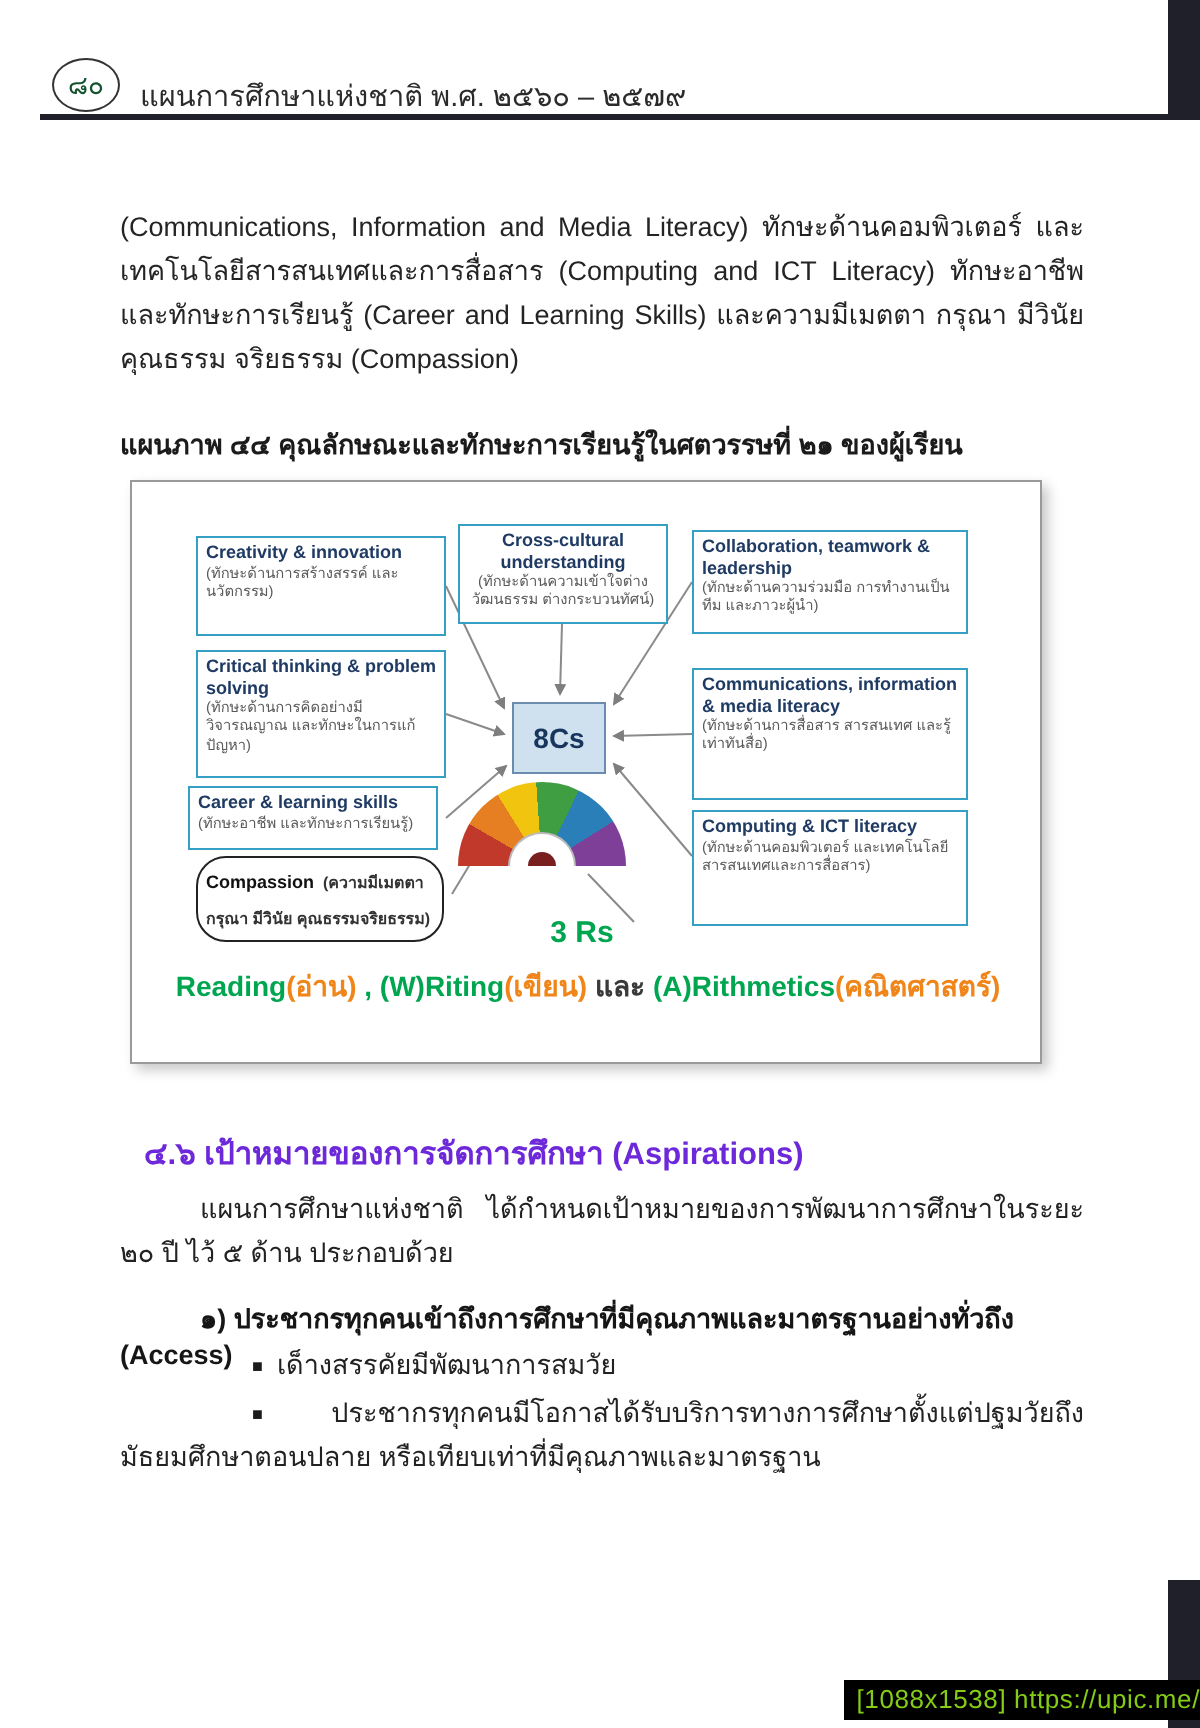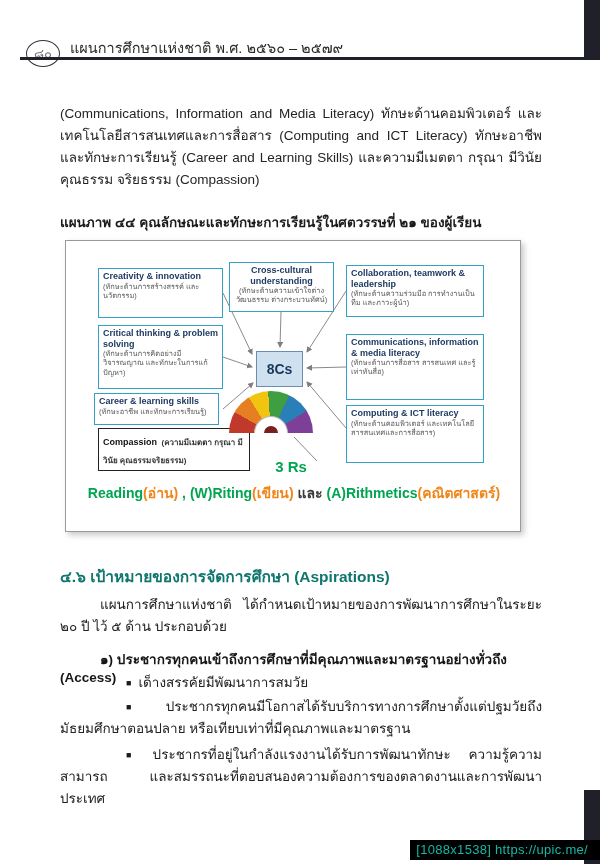--- a/index.html
+++ b/index.html
@@ -5,24 +5,24 @@
   * { margin:0; padding:0; box-sizing:border-box; }
   html,body { background:#e8e8e8; }
   body { font-family:"Liberation Sans","DejaVu Sans",sans-serif; }
   .page {
     position:relative; width:600px; height:864px; margin:0 auto;
     background:#ffffff; overflow:hidden; color:#222;
   }
 
   
   .pagenum-circle {
-    position:absolute; left:26px; top:40px; width:34px; height:27px;
+    position:absolute; left:26px; top:29px; width:34px; height:27px;
     border:1.6px solid #333; border-radius:50%;
     display:flex; align-items:center; justify-content:center;
-    font-size:13px; color:#737373;
+    font-size:13px; color:#14532d;
   }
   .header-title {
     position:absolute; left:70px; top:36px; font-size:14.5px; color:#2b2b2b;
   }
   .header-rule {
     position:absolute; left:20px; top:57px; width:580px; height:3px; background:#20202a;
   }
   .edge-bar { position:absolute; right:0; width:16px; background:#20202a; }
   .edge-bar.top { top:0; height:57px; }
   .edge-bar.bottom { top:790px; height:74px; }
@@ -49,21 +49,21 @@
     padding:2px 4px; text-align:left; overflow:hidden;
   }
   .dbox .t { display:block; font-weight:700; color:#1f3b63; font-size:9px; line-height:1.18; }
   .dbox .s { display:block; color:#5a5a5a; font-size:7.4px; line-height:1.25; }
   .box-creativity   { left:32px;  top:27px;  width:125px; height:50px; }
   .box-cross        { left:163px; top:21px;  width:105px; height:50px; text-align:center; }
   .box-collab       { left:280px; top:24px;  width:138px; height:52px; }
   .box-critical     { left:32px;  top:84px;  width:125px; height:64px; }
   .box-comm         { left:280px; top:93px;  width:138px; height:66px; }
   .box-career       { left:28px;  top:152px; width:125px; height:32px; }
-  .box-compassion   { left:32px;  top:187px; width:152px; height:43px; border-color:#222; }
+  .box-compassion   { left:32px;  top:187px; width:124px; height:43px; border-color:#222;border-radius:15px; }
   .box-compassion .t { color:#111; display:inline; }
   .box-compassion .s { color:#333; display:inline; font-size:8px; font-weight:700; }
   .box-computing    { left:280px; top:164px; width:138px; height:58px; }
   .box-8cs {
     position:absolute; left:190px; top:110px; width:47px; height:36px;
     background:#cfe0ee; border:1.3px solid #6b8cae;
     display:flex; align-items:center; justify-content:center;
     font-size:14px; font-weight:700; color:#17365d;
   }
   .rainbow {
@@ -86,22 +86,22 @@
     position:absolute; left:180px; top:217px; width:90px; text-align:center;
     font-size:15px; font-weight:700;
   }
   .three-rs-line {
     position:absolute; left:0; top:241px; width:456px; text-align:center;
     font-size:14px; font-weight:700;
   }
 
   
   .section-heading {
-    position:absolute; left:60px; top:564px; width:500px;
-    font-size:15.5px; font-weight:700; color:#0f766e;
+    position:absolute; left:72px; top:564px; width:500px;
+    font-size:15.5px; font-weight:700; color:#6d28d9;
   }
   .section-intro {
     position:absolute; left:60px; top:594px; width:482px;
     font-size:13.5px; line-height:1.62; text-align:justify; text-indent:40px;
   }
   .item-access {
     position:absolute; left:60px; top:648px; width:482px;
     font-size:13.5px; font-weight:700; text-indent:40px; color:#161616;
   }
   .bullet {
@@ -109,21 +109,21 @@
     font-size:13.5px; line-height:1.62; text-align:justify; text-indent:66px;
   }
   .bullet.b1 { top:672px; }
   .bullet.b2 { top:696px; }
   .bullet.b3 { top:744px; }
   .bullet .marker { font-size:9px; margin-right:7px; vertical-align:1px; color:#1b1b1b; }
 
   
   .watermark {
     position:absolute; right:0; bottom:4px; z-index:5;
-    background:#000; color:#14b8a6; font-size:13px; padding:2px 12px 3px 6px;
+    background:#000; color:#84cc16; font-size:13px; padding:2px 0 3px 6px;
     letter-spacing:.3px;
   }
 </style>
 </head>
 <body>
 
 <div class="page">
 
   <div class="pagenum-circle">
     <span>๘๐</span>
@@ -214,19 +214,16 @@
   <div class="section-heading">๔.๖ เป้าหมายของการจัดการศึกษา (Aspirations)</div>
   <p class="section-intro">แผนการศึกษาแห่งชาติ ได้กำหนดเป้าหมายของการพัฒนาการศึกษาในระยะ ๒๐ ปี ไว้ ๕ ด้าน ประกอบด้วย</p>
   <p class="item-access">๑) ประชากรทุกคนเข้าถึงการศึกษาที่มีคุณภาพและมาตรฐานอย่างทั่วถึง (Access)</p>
 
   <p class="bullet b1">
     <span class="marker">■</span><span>เด็างสรรคัยมีพัฒนาการสมวัย</span>
   </p>
   <p class="bullet b2">
     <span class="marker">■</span><span>ประชากรทุกคนมีโอกาสได้รับบริการทางการศึกษาตั้งแต่ปฐมวัยถึงมัธยมศึกษาตอนปลาย หรือเทียบเท่าที่มีคุณภาพและมาตรฐาน</span>
   </p>
-  <p class="bullet b3">
-    <span class="marker">■</span><span>ประชากรที่อยู่ในกำลังแรงงานได้รับการพัฒนาทักษะ ความรู้ความสามารถ และสมรรถนะที่ตอบสนองความต้องการของตลาดงานและการพัฒนาประเทศ</span>
-  </p>
 
   <div class="watermark">[1088x1538] https://upic.me/</div>
 
 </div>
 
 </body></html>

